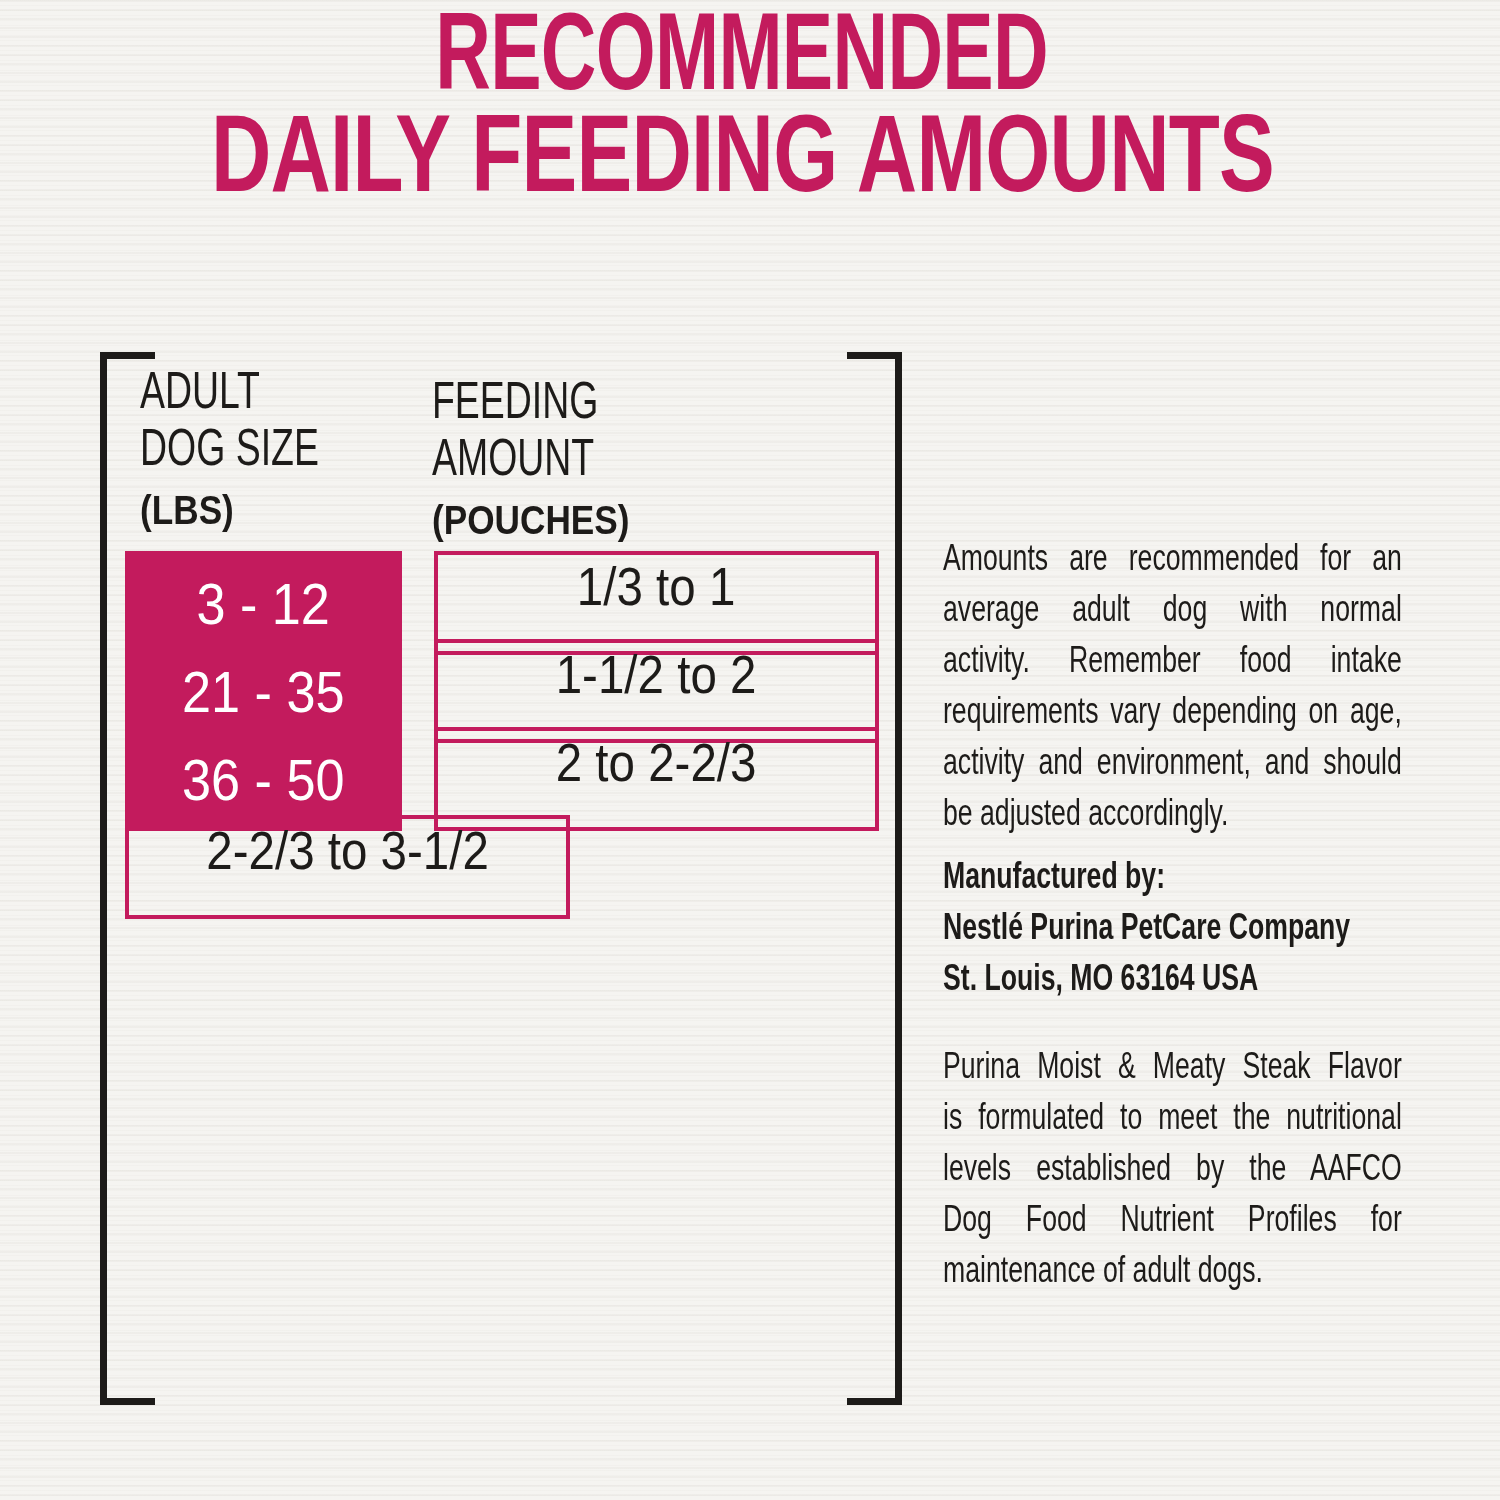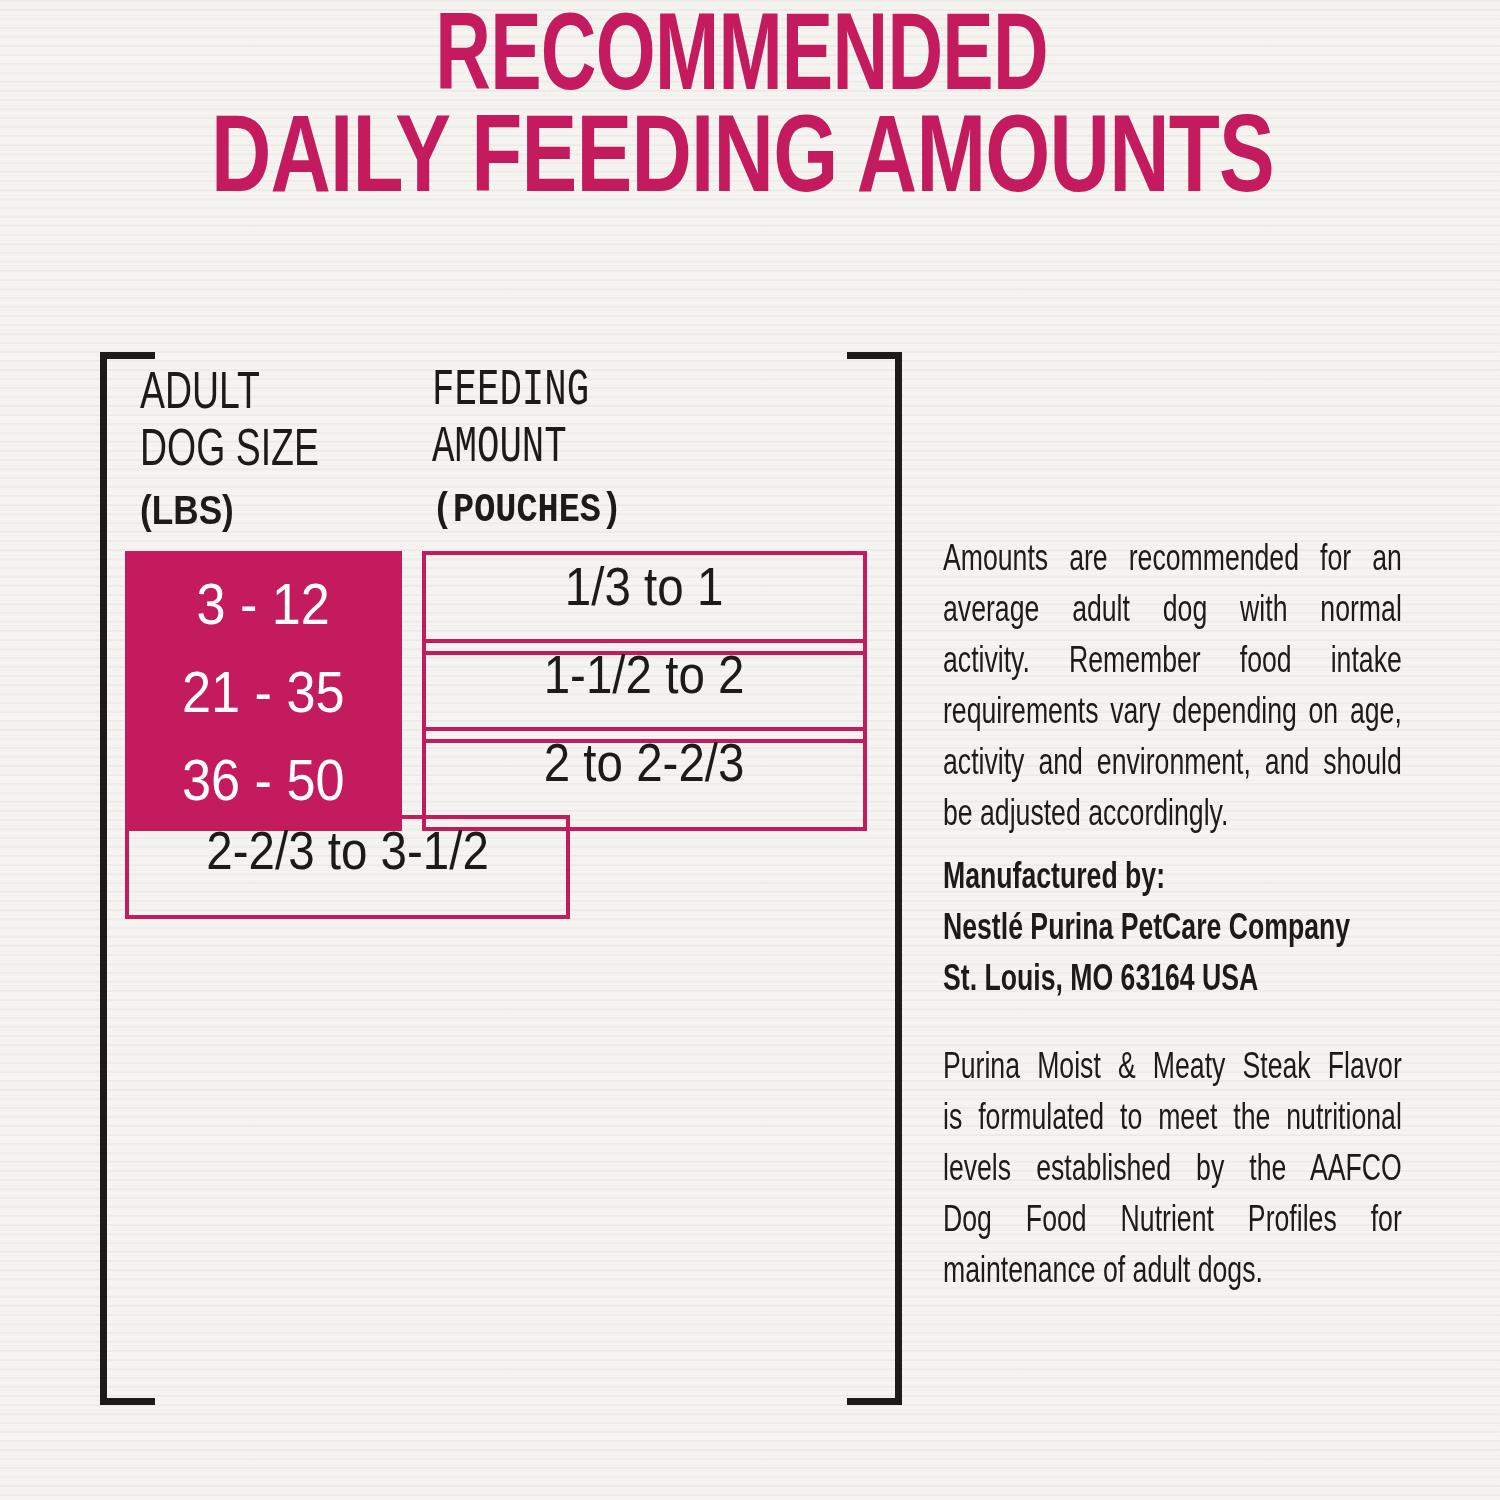--- a/index.html
+++ b/index.html
@@ -45,37 +45,37 @@
   }
   .frame .arm{ position:absolute; width:48px; height:7px; background:var(--ink); }
   .frame .arm.tl{ left:0; top:0; }
   .frame .arm.tr{ right:0; top:0; }
   .frame .arm.bl{ left:0; bottom:0; }
   .frame .arm.br{ right:0; bottom:0; }
 
   
   .col-header{ position:absolute; width:320px; }
   .col-header.ch1{ left:140px; top:362px; }
-  .col-header.ch2{ left:432px; top:362px;font-family:Liberation Mono, monospace; }
+  .col-header.ch2{ left:432px; top:372px; }
   .col-header .ch-title{
     font-size:52px; line-height:57px;
     white-space:pre-line;
     transform:scaleX(0.72); transform-origin:left top;
     color:var(--ink);
   }
   .col-header .ch-unit{
     margin-top:12px;
     font-size:40px; font-weight:bold;
     transform:scaleX(0.88); transform-origin:left top;
     white-space:nowrap;
   }
 
   
   .rows{ position:absolute; left:125px; top:551px; width:760px; }
-  .row{ display:flex; gap:20px; height:72px; margin-bottom:16px; }
+  .row{ display:flex; gap:32px; height:72px; margin-bottom:16px; }
   .size-cell{
     width:277px; height:104px;
     background:var(--accent);
     color:var(--boxtext);
     display:flex; align-items:center; justify-content:center;
     font-size:58px;
   }
   .size-cell .sv{ display:inline-block; white-space:nowrap; transform:scaleX(0.9); }
   .amount-cell{
     width:445px; height:104px;

